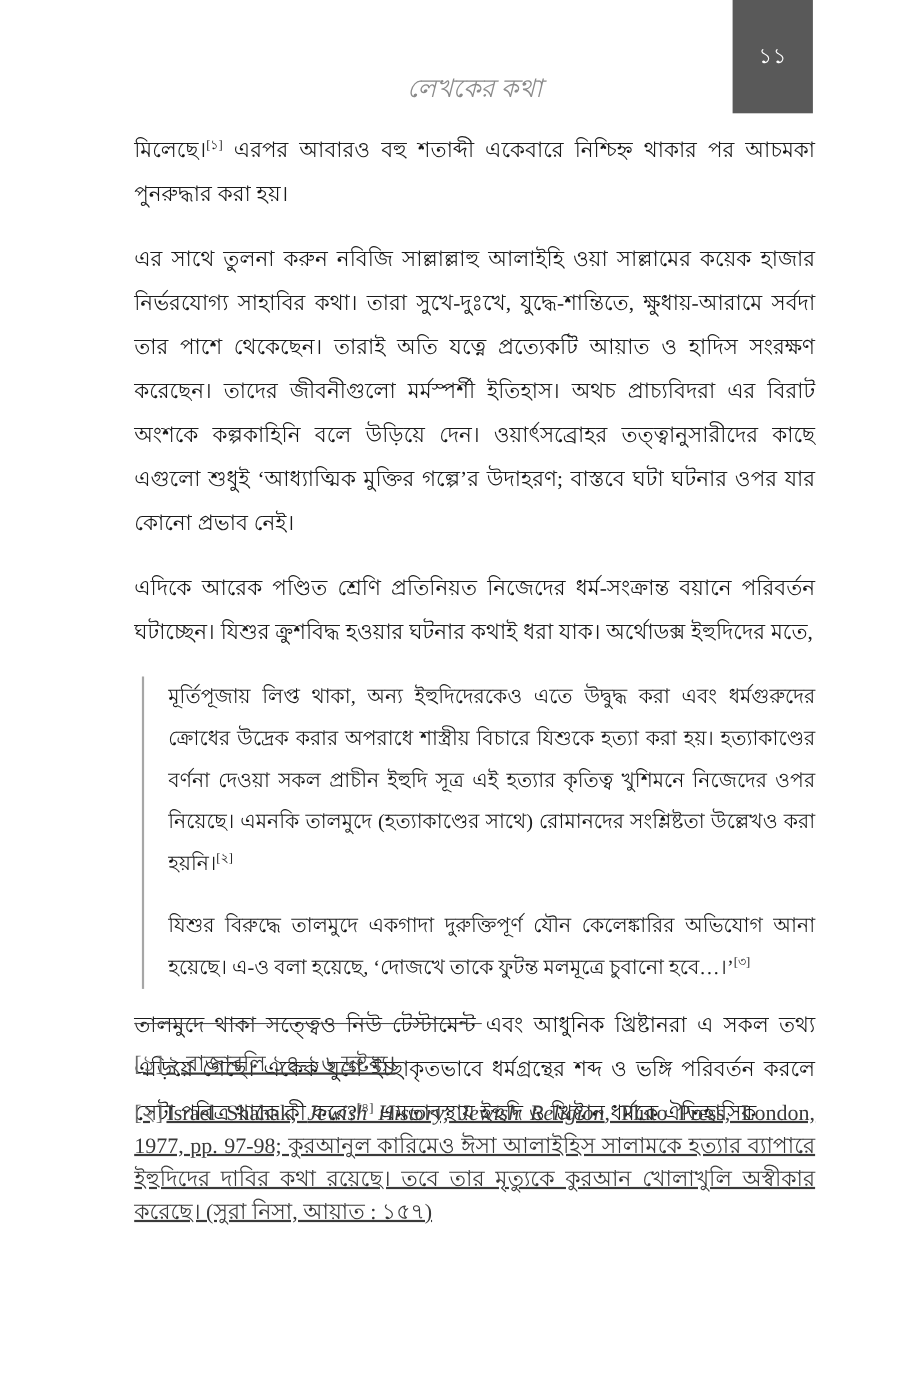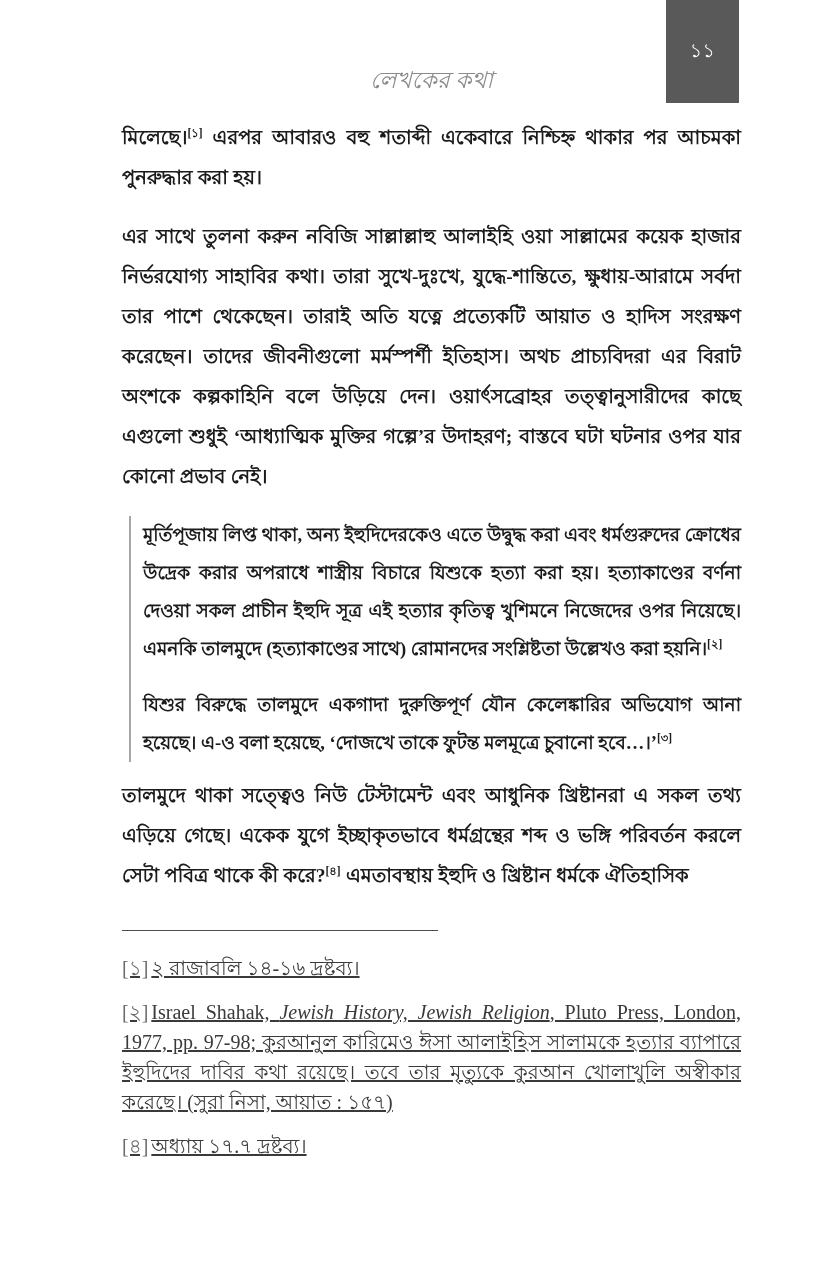--- a/index.html
+++ b/index.html
@@ -46,35 +46,34 @@
     font-style: italic;
     font-size: 23px;
   }
 
   
   .content {
     position: absolute;
     top: 118px;
     left: 93px;
     width: 619px;
-    font-weight: bold;
   }
   p.para {
     margin: 0 0 19px 0;
     font-size: 19.5px;
     line-height: 40px;
     text-align: justify;
     text-justify: inter-word;
     word-spacing: 0.5px;
   }
   p.para:last-child { margin-bottom: 0; }
 
   .blockquote {
     border-left: 2px solid #a6a6a6;
-    padding-left: 12px;
+    padding-left: 22px;
     margin: 17px 0 14px 7px;
   }
   .blockquote p {
     margin: 0 0 18px 0;
     font-size: 18.5px;
     line-height: 38px;
     text-align: justify;
   }
   .blockquote p:last-child { margin-bottom: 0; }
 
@@ -127,20 +126,23 @@
   <div class="content">
 
     <p class="para">
       <span>মিলেছে।</span><span class="fn-ref">[১]</span><span> এরপর আবারও বহু শতাব্দী একেবারে নিশ্চিহ্ন থাকার পর আচমকা পুনরুদ্ধার করা হয়।</span>
     </p>
 
     <p class="para">
       <span>এর সাথে তুলনা করুন নবিজি সাল্লাল্লাহু আলাইহি ওয়া সাল্লামের কয়েক হাজার নির্ভরযোগ্য সাহাবির কথা। তারা সুখে-দুঃখে, যুদ্ধে-শান্তিতে, ক্ষুধায়-আরামে সর্বদা তার পাশে থেকেছেন। তারাই অতি যত্নে প্রত্যেকটি আয়াত ও হাদিস সংরক্ষণ করেছেন। তাদের জীবনীগুলো মর্মস্পর্শী ইতিহাস। অথচ প্রাচ্যবিদরা এর বিরাট অংশকে কল্পকাহিনি বলে উড়িয়ে দেন। ওয়ার্ৎসব্রোহর তত্ত্বানুসারীদের কাছে এগুলো শুধুই ‘আধ্যাত্মিক মুক্তির গল্পে’র উদাহরণ; বাস্তবে ঘটা ঘটনার ওপর যার কোনো প্রভাব নেই।</span>
     </p>
 
+    <p class="para">
+      <span>এদিকে আরেক পণ্ডিত শ্রেণি প্রতিনিয়ত নিজেদের ধর্ম-সংক্রান্ত বয়ানে পরিবর্তন ঘটাচ্ছেন। যিশুর ক্রুশবিদ্ধ হওয়ার ঘটনার কথাই ধরা যাক। অর্থোডক্স ইহুদিদের মতে,</span>
+    </p>
 
     <div class="blockquote">
       <p>
         <span>মূর্তিপূজায় লিপ্ত থাকা, অন্য ইহুদিদেরকেও এতে উদ্বুদ্ধ করা এবং ধর্মগুরুদের ক্রোধের উদ্রেক করার অপরাধে শাস্ত্রীয় বিচারে যিশুকে হত্যা করা হয়। হত্যাকাণ্ডের বর্ণনা দেওয়া সকল প্রাচীন ইহুদি সূত্র এই হত্যার কৃতিত্ব খুশিমনে নিজেদের ওপর নিয়েছে। এমনকি তালমুদে (হত্যাকাণ্ডের সাথে) রোমানদের সংশ্লিষ্টতা উল্লেখও করা হয়নি।</span><span class="fn-ref">[২]</span>
       </p>
       <p>
         <span>যিশুর বিরুদ্ধে তালমুদে একগাদা দুরুক্তিপূর্ণ যৌন কেলেঙ্কারির অভিযোগ আনা হয়েছে। এ-ও বলা হয়েছে, ‘দোজখে তাকে ফুটন্ত মলমূত্রে চুবানো হবে…।’</span><span class="fn-ref">[৩]</span>
       </p>
     </div>
 
@@ -155,18 +157,15 @@
 
     <p class="fn">
       <span class="marker">[১]</span><span class="en">২ রাজাবলি ১৪-১৬ দ্রষ্টব্য।</span>
     </p>
 
     <p class="fn">
       <span class="marker">[২]</span><span class="en">Israel Shahak, </span><span class="en it">Jewish History, Jewish Religion</span><span class="en">, Pluto Press, London, 1977, pp. 97-98; কুরআনুল কারিমেও ঈসা আলাইহিস সালামকে হত্যার ব্যাপারে ইহুদিদের দাবির কথা রয়েছে। তবে তার মৃত্যুকে কুরআন খোলাখুলি অস্বীকার করেছে। (সুরা নিসা, আয়াত : ১৫৭)</span>
     </p>
 
 
-    <p class="fn">
-      <span class="marker">[৪]</span><span class="en">অধ্যায় ১৭.৭ দ্রষ্টব্য।</span>
-    </p>
   </div>
 
 </div>
 
 </body></html>

